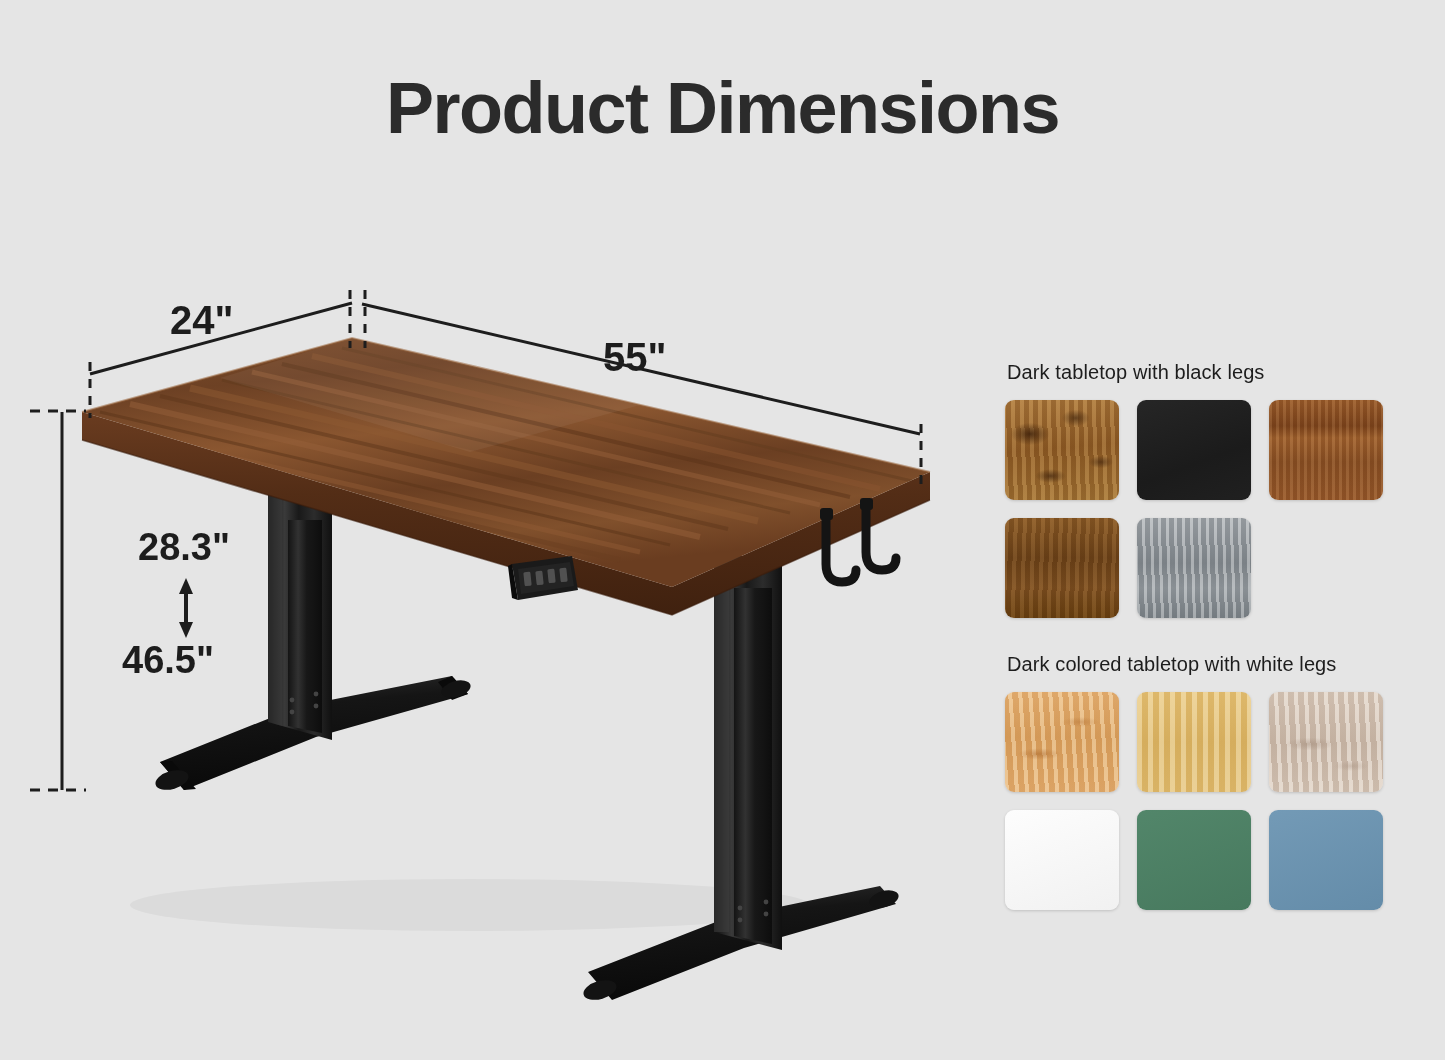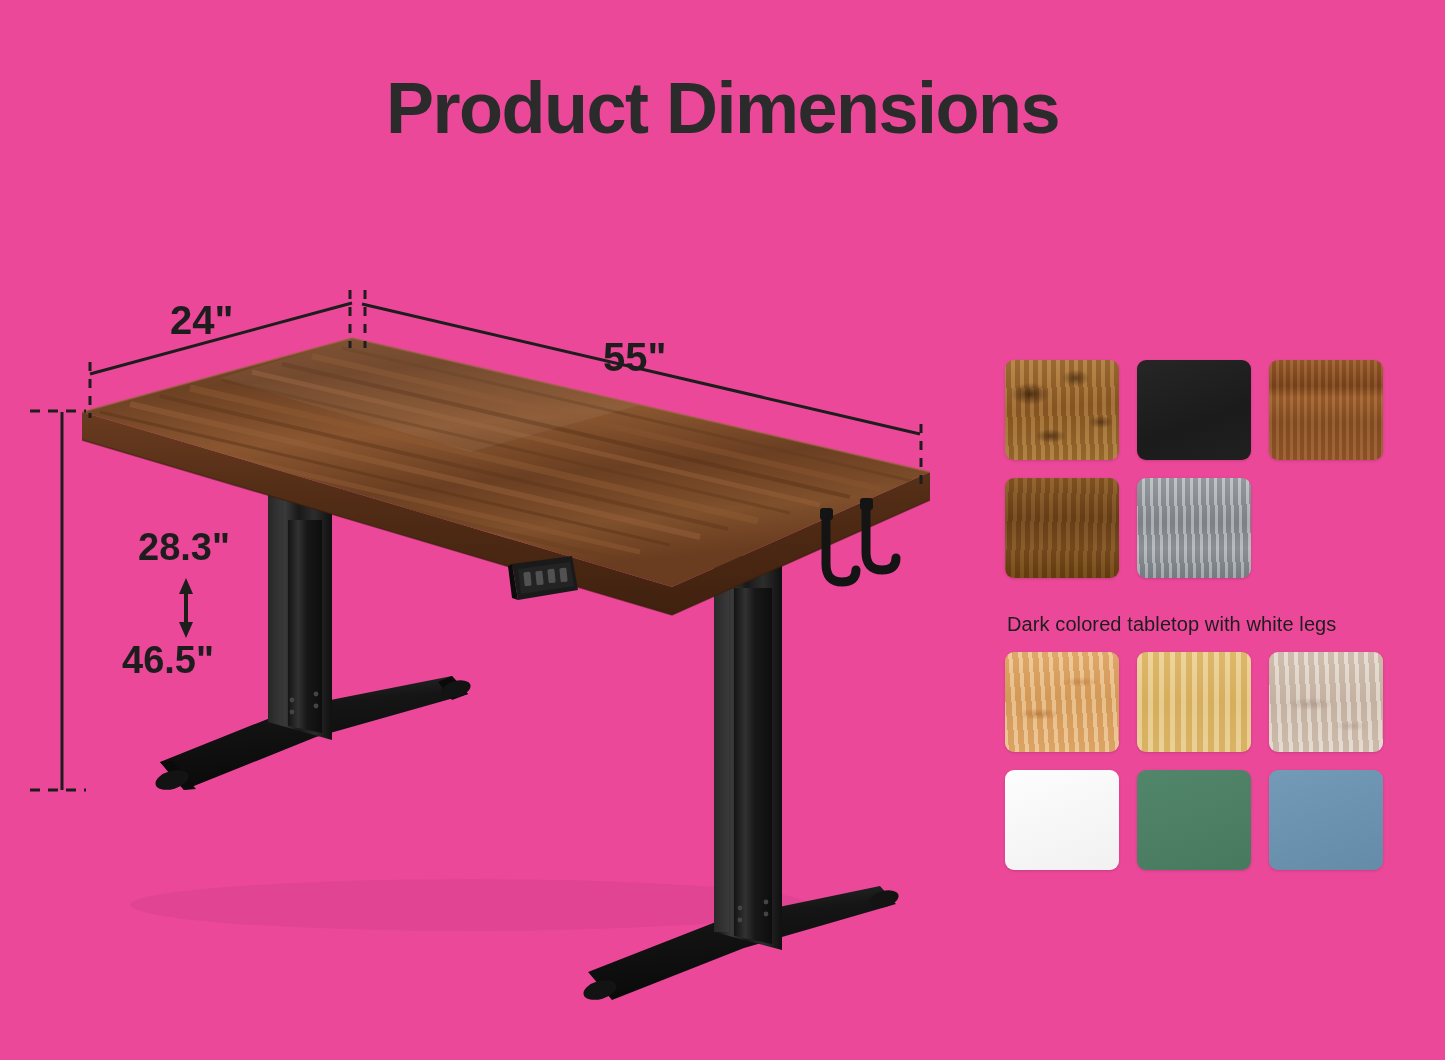--- a/index.html
+++ b/index.html
@@ -140,21 +140,21 @@
       repeating-linear-gradient(87deg, rgba(255,250,244,.45) 0 4px, rgba(186,166,150,.25) 4px 10px),
       linear-gradient(180deg, #d5c5b6 0%, #c6b4a4 50%, #d2c2b3 100%);
   }
   .sw-white { background: linear-gradient(160deg, #fdfdfd 0%, #f1f1f1 100%); }
   .sw-green { background: linear-gradient(160deg, #52866a 0%, #47795e 100%); }
   .sw-blue  { background: linear-gradient(160deg, #739ab6 0%, #648ca9 100%); }
 </style>
 </head>
 <body>
 
-<div id="page" style="background: #ec4899;">
+<div id="page" style="background: #e5e5e5;">
 
   <div id="page-title">Product Dimensions</div>
 
   <svg id="desk" viewBox="0 0 1000 1060">
     <defs>
       <linearGradient id="topGrad" x1="0" y1="0" x2="0.35" y2="1">
         <stop offset="0%" stop-color="#7d4d2b"></stop>
         <stop offset="22%" stop-color="#6d4124"></stop>
         <stop offset="45%" stop-color="#8a5630"></stop>
         <stop offset="66%" stop-color="#6b3f22"></stop>
@@ -309,20 +309,21 @@
   </svg>
 
   <div class="dim-label" id="dim-depth">24"</div>
   <div class="dim-label" id="dim-width">55"</div>
   <div class="dim-label" id="dim-height-min">28.3"</div>
   <div class="dim-label" id="dim-height-max">46.5"</div>
 
   <div id="swatch-panel">
 
     <div class="swatch-group">
+      <div class="swatch-group-title">Dark tabletop with black legs</div>
       <div class="swatch-row">
         <div class="swatch sw-rustic"></div>
         <div class="swatch sw-black"></div>
         <div class="swatch sw-medbrown"></div>
       </div>
       <div class="swatch-row">
         <div class="swatch sw-walnut"></div>
         <div class="swatch sw-grey"></div>
         <div class="swatch empty"></div>
       </div>

